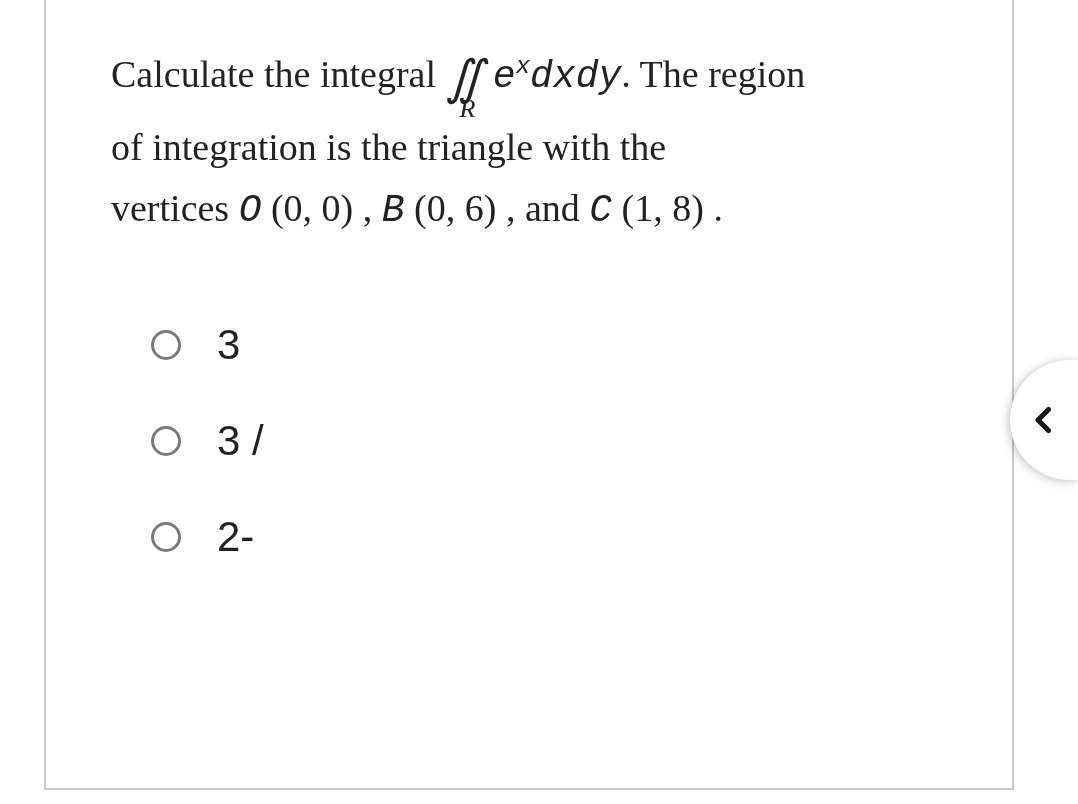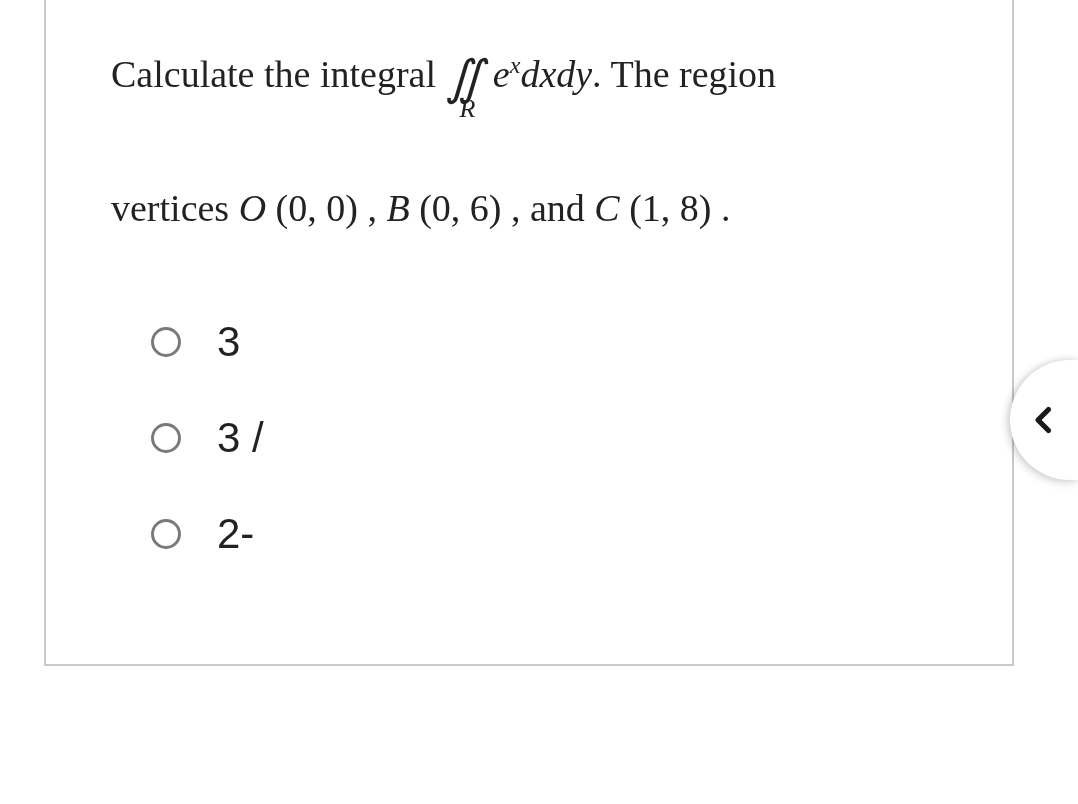--- a/index.html
+++ b/index.html
@@ -13,21 +13,21 @@
       width: 1078px;
       height: 804px;
       position: relative;
       overflow: hidden;
     }
     .question-box {
       position: absolute;
       left: 44px;
       top: 0;
       width: 970px;
-      height: 666px;
+      height: 790px;
       border: 2px solid #c9c9c9;
       border-top: none;
       padding: 40px 65px 40px 65px;
     }
     .question-text {
       font-size: 38px;
       line-height: 1.6;
       color: #222;
       margin-bottom: 80px;
     }
@@ -43,21 +43,21 @@
       font-style: italic;
     }
     .integral-sub {
       position: absolute;
       font-size: 26px;
       font-style: italic;
       left: 14px;
       top: 48px;
     }
     .math-expr {
-      font-family: Liberation Serif, serif;
+      font-family: Liberation Mono, monospace;
       font-style: italic;
     }
     .math-sup {
       font-size: 24px;
       vertical-align: super;
       font-style: italic;
     }
     .options {
       margin-left: 40px;
     }
@@ -102,21 +102,21 @@
       height: 100%;
     }
   </style>
 </head>
 <body>
 
 <div class="question-box">
   <div class="question-text">
     <span>Calculate the integral </span><span class="math-integral"><span class="integral-symbol">∬</span><span class="integral-sub">R</span></span>
     <span class="math-expr"><span>e</span><span class="math-sup">x</span><span>dxdy</span></span><span>. The region</span><br>
-    <br>
+    <span>of integration is the triangle with the</span><br>
     <span>vertices </span><span class="math-expr">O</span><span> (0, 0)</span><span> , </span><span class="math-expr">B</span><span> (0, 6)</span><span> , and </span><span class="math-expr">C</span><span> (1, 8)</span><span> .</span>
   </div>
 
   <div class="options">
     <div class="option">
       <div class="radio-circle"></div>
       <div class="option-label">3</div>
     </div>
     <div class="option">
       <div class="radio-circle"></div>

